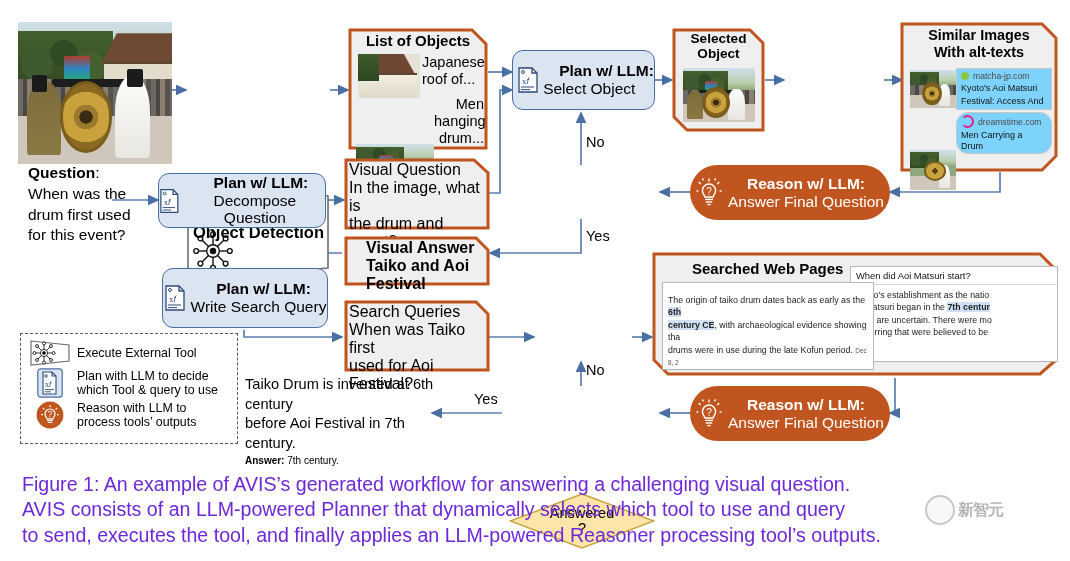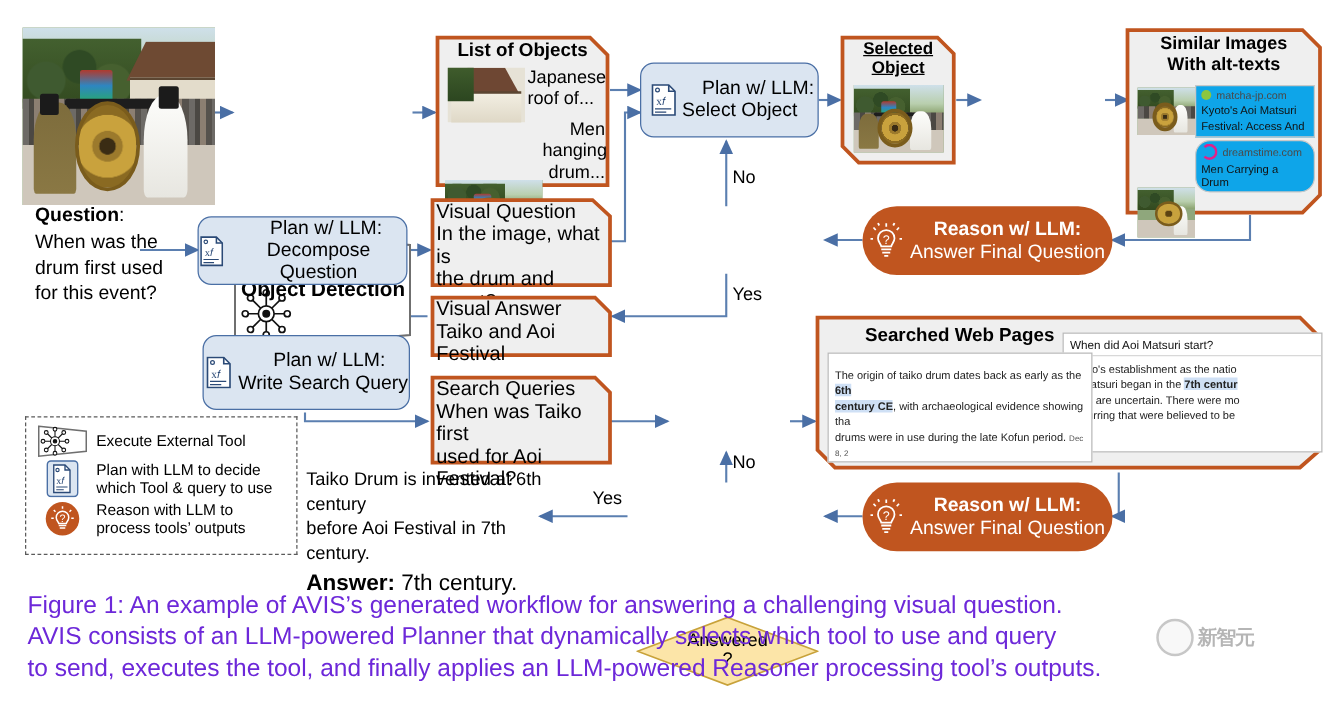--- a/index.html
+++ b/index.html
@@ -46,39 +46,39 @@
   .th-roof:before{content:"";position:absolute;left:0;top:0;width:100%;height:46%;
       background:#6e4733;clip-path:polygon(8% 100%,26% 0,74% 0,92% 100%);}
   .th-roof:after{content:"";position:absolute;left:5%;top:44%;width:90%;height:56%;
       background:linear-gradient(#f2eee2,#ddd6c4);border-top:2px solid #5b4632;}
   .th-trees{position:absolute;left:0;top:0;width:34%;height:62%;background:linear-gradient(#3f5c2c,#2c4620);}
 
   
   .plan{background:#dbe5f1;border:1.6px solid #4a6fa5;border-radius:11px;
       display:flex;align-items:center;justify-content:center;}
   .plan .txt{text-align:center;font-size:15.5px;line-height:1.15;}
-  .plan .l1{font-weight:normal;}
+  .plan .l1{font-weight:bold;}
   .reason{background:#c0551f;border-radius:999px;display:flex;align-items:center;justify-content:center;}
   .reason .txt{text-align:center;color:#fff;font-size:15.5px;line-height:1.15;}
   .reason .l1{font-weight:bold;}
 
   .tool{position:relative;}
   .tool svg{position:absolute;inset:0;}
 
   .diamond{position:relative;}
   .diamond .dtxt{position:absolute;inset:0;display:flex;flex-direction:column;
       align-items:center;justify-content:center;font-size:14.5px;line-height:1.05;}
 
   
   .legend{border:1.6px dashed #5b5b5b;background:#fff;}
   .legend-row{display:flex;align-items:center;gap:7px;margin:2px 0 0 4px;}
   .legend-row .ltxt{font-size:12.4px;line-height:1.14;}
 
   
-  .card{background:#0ea5e9;border:1px solid #c8c8c8;overflow:hidden;}
+  .card{background:#7dd3fc;border:1px solid #c8c8c8;overflow:hidden;}
   .card .site{font-size:8.6px;color:#4a4a4a;display:flex;align-items:center;gap:4px;padding:2px 4px;}
   .card .alt{font-size:9px;color:#111;line-height:1.24;padding:0 4px 2px;}
   .dot{width:8px;height:8px;border-radius:50%;display:inline-block;}
 
   .webcard{position:absolute;background:#fff;border:1px solid #b9b9b9;overflow:hidden;}
   .webcard .q{font-size:9.4px;padding:3px 5px;color:#111;}
   .webcard .snip{font-size:8.8px;line-height:1.42;padding:0 5px;color:#222;}
   .hl{background:#cfe0f5;font-weight:bold;}
   .tiny{font-size:6.4px;color:#555;}
 
@@ -241,21 +241,21 @@
         <div class="l1" style="padding-left:16px;">Plan w/ LLM:</div>
         <div>Select Object</div>
       </div>
     </div>
   </div>
 
   <div class="abs" style="left:672px;top:28px;width:93px;height:104px;">
     <svg class="abs" style="left:0;top:0;width:93px;height:104px;" viewBox="0 0 93 104" preserveAspectRatio="none">
       <polygon points="2,2 78,2 91,15 91,102 15,102 2,89" fill="#efefef" stroke="#c0551f" stroke-width="3"></polygon>
     </svg>
-    <div class="abs" style="left:0;right:0;top:4px;text-align:center;text-decoration:underline;">
+    <div class="abs" style="left:0;right:0;top:4px;text-align:center;">
       <div class="b" style="font-size:13.6px;line-height:1.1;">Selected</div>
       <div class="b" style="font-size:13.6px;line-height:1.1;">Object</div>
     </div>
     <div class="abs photo" style="left:11px;top:40px;width:72px;height:54px;">
       <div class="ph-sky"></div>
         <div class="ph-trees"></div>
         <div class="ph-crowd"></div>
       <div class="ph-ground"></div>
         <div class="ph-banner"></div>
         <div class="ph-pole"></div>
@@ -408,21 +408,21 @@
         <div class="l1">Reason w/ LLM:</div>
         <div>Answer Final Question</div>
       </div>
     </div>
   </div>
 
   <div class="abs" style="left:344px;top:236px;width:146px;height:50px;">
     <svg class="abs" style="left:0;top:0;width:146px;height:50px;" viewBox="0 0 146 50" preserveAspectRatio="none">
       <polygon points="2,2 132,2 144,14 144,48 2,48" fill="#efefef" stroke="#c0551f" stroke-width="3"></polygon>
     </svg>
-    <div class="abs inner" style="left:5px;right:4px;top:3px;">
+    <div class="abs inner" style="left:22px;right:4px;top:3px;font-weight:bold;">
       <div class="title">Visual Answer</div>
       <div class="body">Taiko and Aoi Festival</div>
     </div>
   </div>
 
   <div class="abs plan" style="left:162px;top:268px;width:166px;height:60px;">
     <div style="display:flex;align-items:center;gap:5px;">
       <svg width="22" height="26" viewBox="0 0 22 26">
         <path d="M2,1 h13 l5,5 v19 h-18 z" fill="#fff" stroke="#2b4a77" stroke-width="1.3"></path>
         <path d="M15,1 v5 h5" fill="none" stroke="#2b4a77" stroke-width="1.3"></path>
@@ -504,21 +504,21 @@
       <div class="txt">
         <div class="l1">Reason w/ LLM:</div>
         <div>Answer Final Question</div>
       </div>
     </div>
   </div>
 
   <div class="abs" style="left:245px;top:375px;width:200px;">
     <div style="font-size:14.6px;line-height:1.35;">Taiko Drum is invented at 6th century</div>
     <div style="font-size:14.6px;line-height:1.35;">before Aoi Festival in 7th century.</div>
-    <div style="font-size:18px;line-height:1.35;">
+    <div style="font-size:10px;line-height:1.35;">
       <span class="b">Answer:</span>
       <span>7th century.</span>
     </div>
   </div>
 
   <div class="abs legend" style="left:20px;top:333px;width:218px;height:111px;padding:4px 5px;">
     <div class="legend-row">
       <svg width="40" height="26" viewBox="0 0 40 26">
         <polygon points="1,1 39,5 39,21 1,25" fill="#fff" stroke="#6f6f6f" stroke-width="1.2"></polygon>
         <g stroke="#111" stroke-width="0.85" fill="none">

